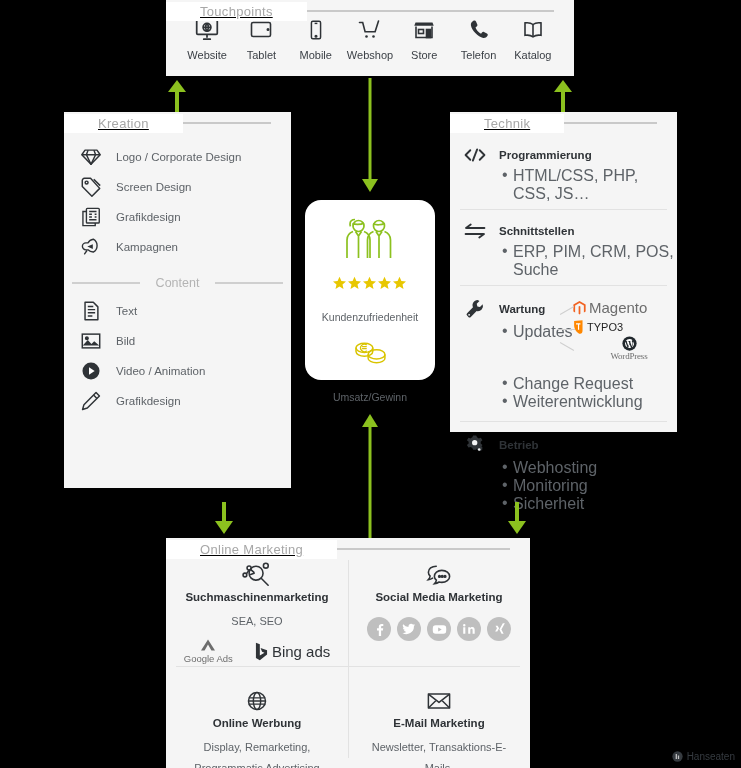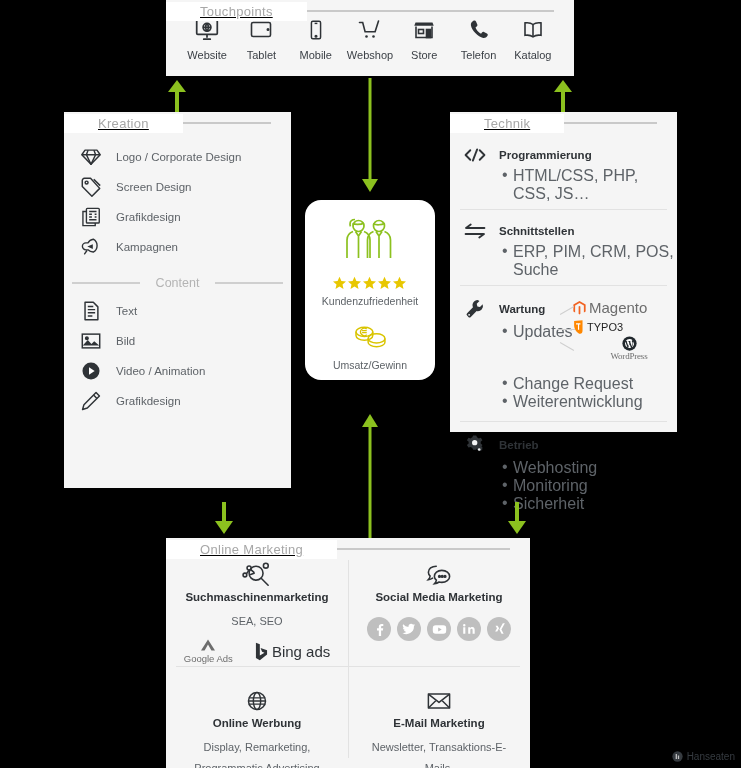--- a/index.html
+++ b/index.html
@@ -81,21 +81,21 @@
 
   
   #center{
     position:absolute; left:305px; top:200px; width:130px; height:180px;
     background:#fff; border-radius:16px;
     display:flex; flex-direction:column; align-items:center;
     box-shadow:0 1px 3px rgba(0,0,0,.18);
   }
   #center .people{ margin-top:14px; }
   .stars{ margin-top:10px; display:flex; gap:1px; }
-  .cap{ font-size:10.5px; color:#5e6368; margin-top:4px; text-align:center; }
+  .cap{ font-size:10.5px; color:#5e6368; margin-top:20px; text-align:center; }
   .coins{ margin-top:16px; }
 
   
   #marketing{ left:166px; top:538px; width:364px; height:230px; }
   .om-grid{ position:absolute; left:0; top:16px; width:100%; display:flex; flex-wrap:wrap; }
   .om-cell{ width:50%; padding:8px 10px 6px 10px; text-align:center; position:relative; }
   .om-cell .ic{ height:26px; display:flex; align-items:center; justify-content:center; }
   .om-cell .ttl{ font-size:11.5px; font-weight:bold; color:#2f3337; margin-top:3px;text-align:center; }
   .om-cell .sub{ font-size:11px; color:#5e6368; margin-top:8px; line-height:21px; }
   .om-vline{ position:absolute; left:50%; top:22px; bottom:10px; width:1px; background:#e2e2e2; }

